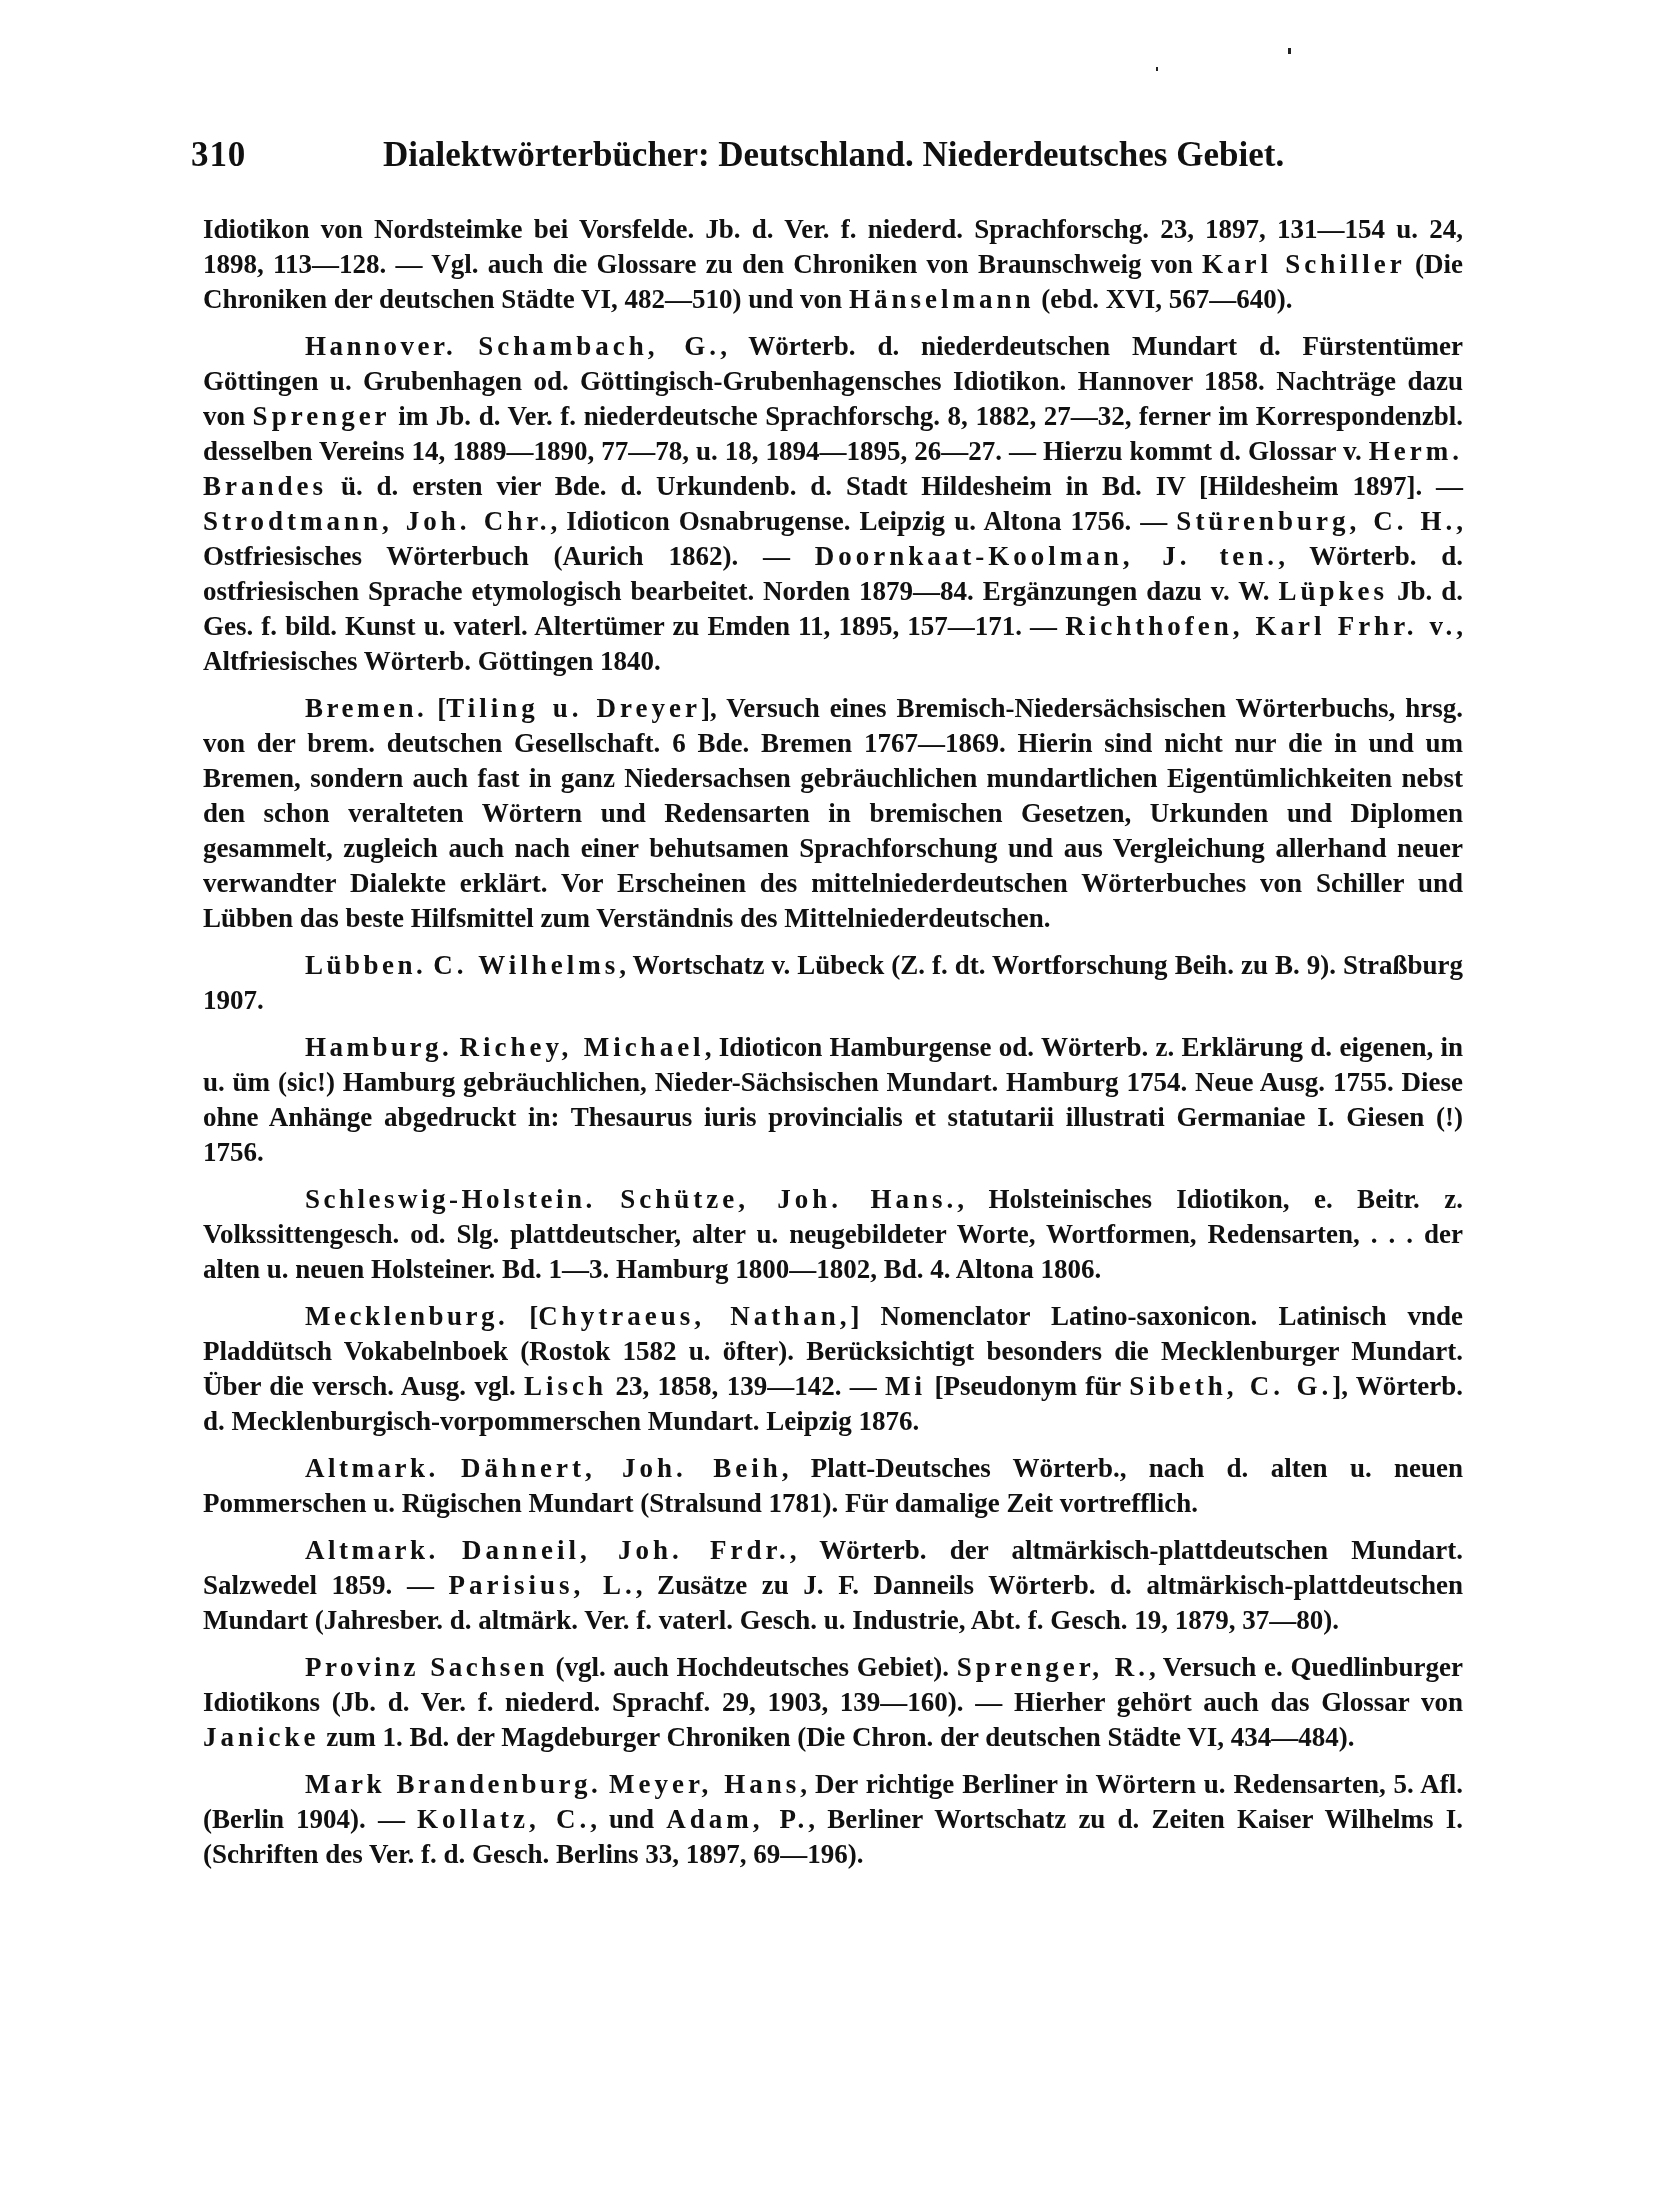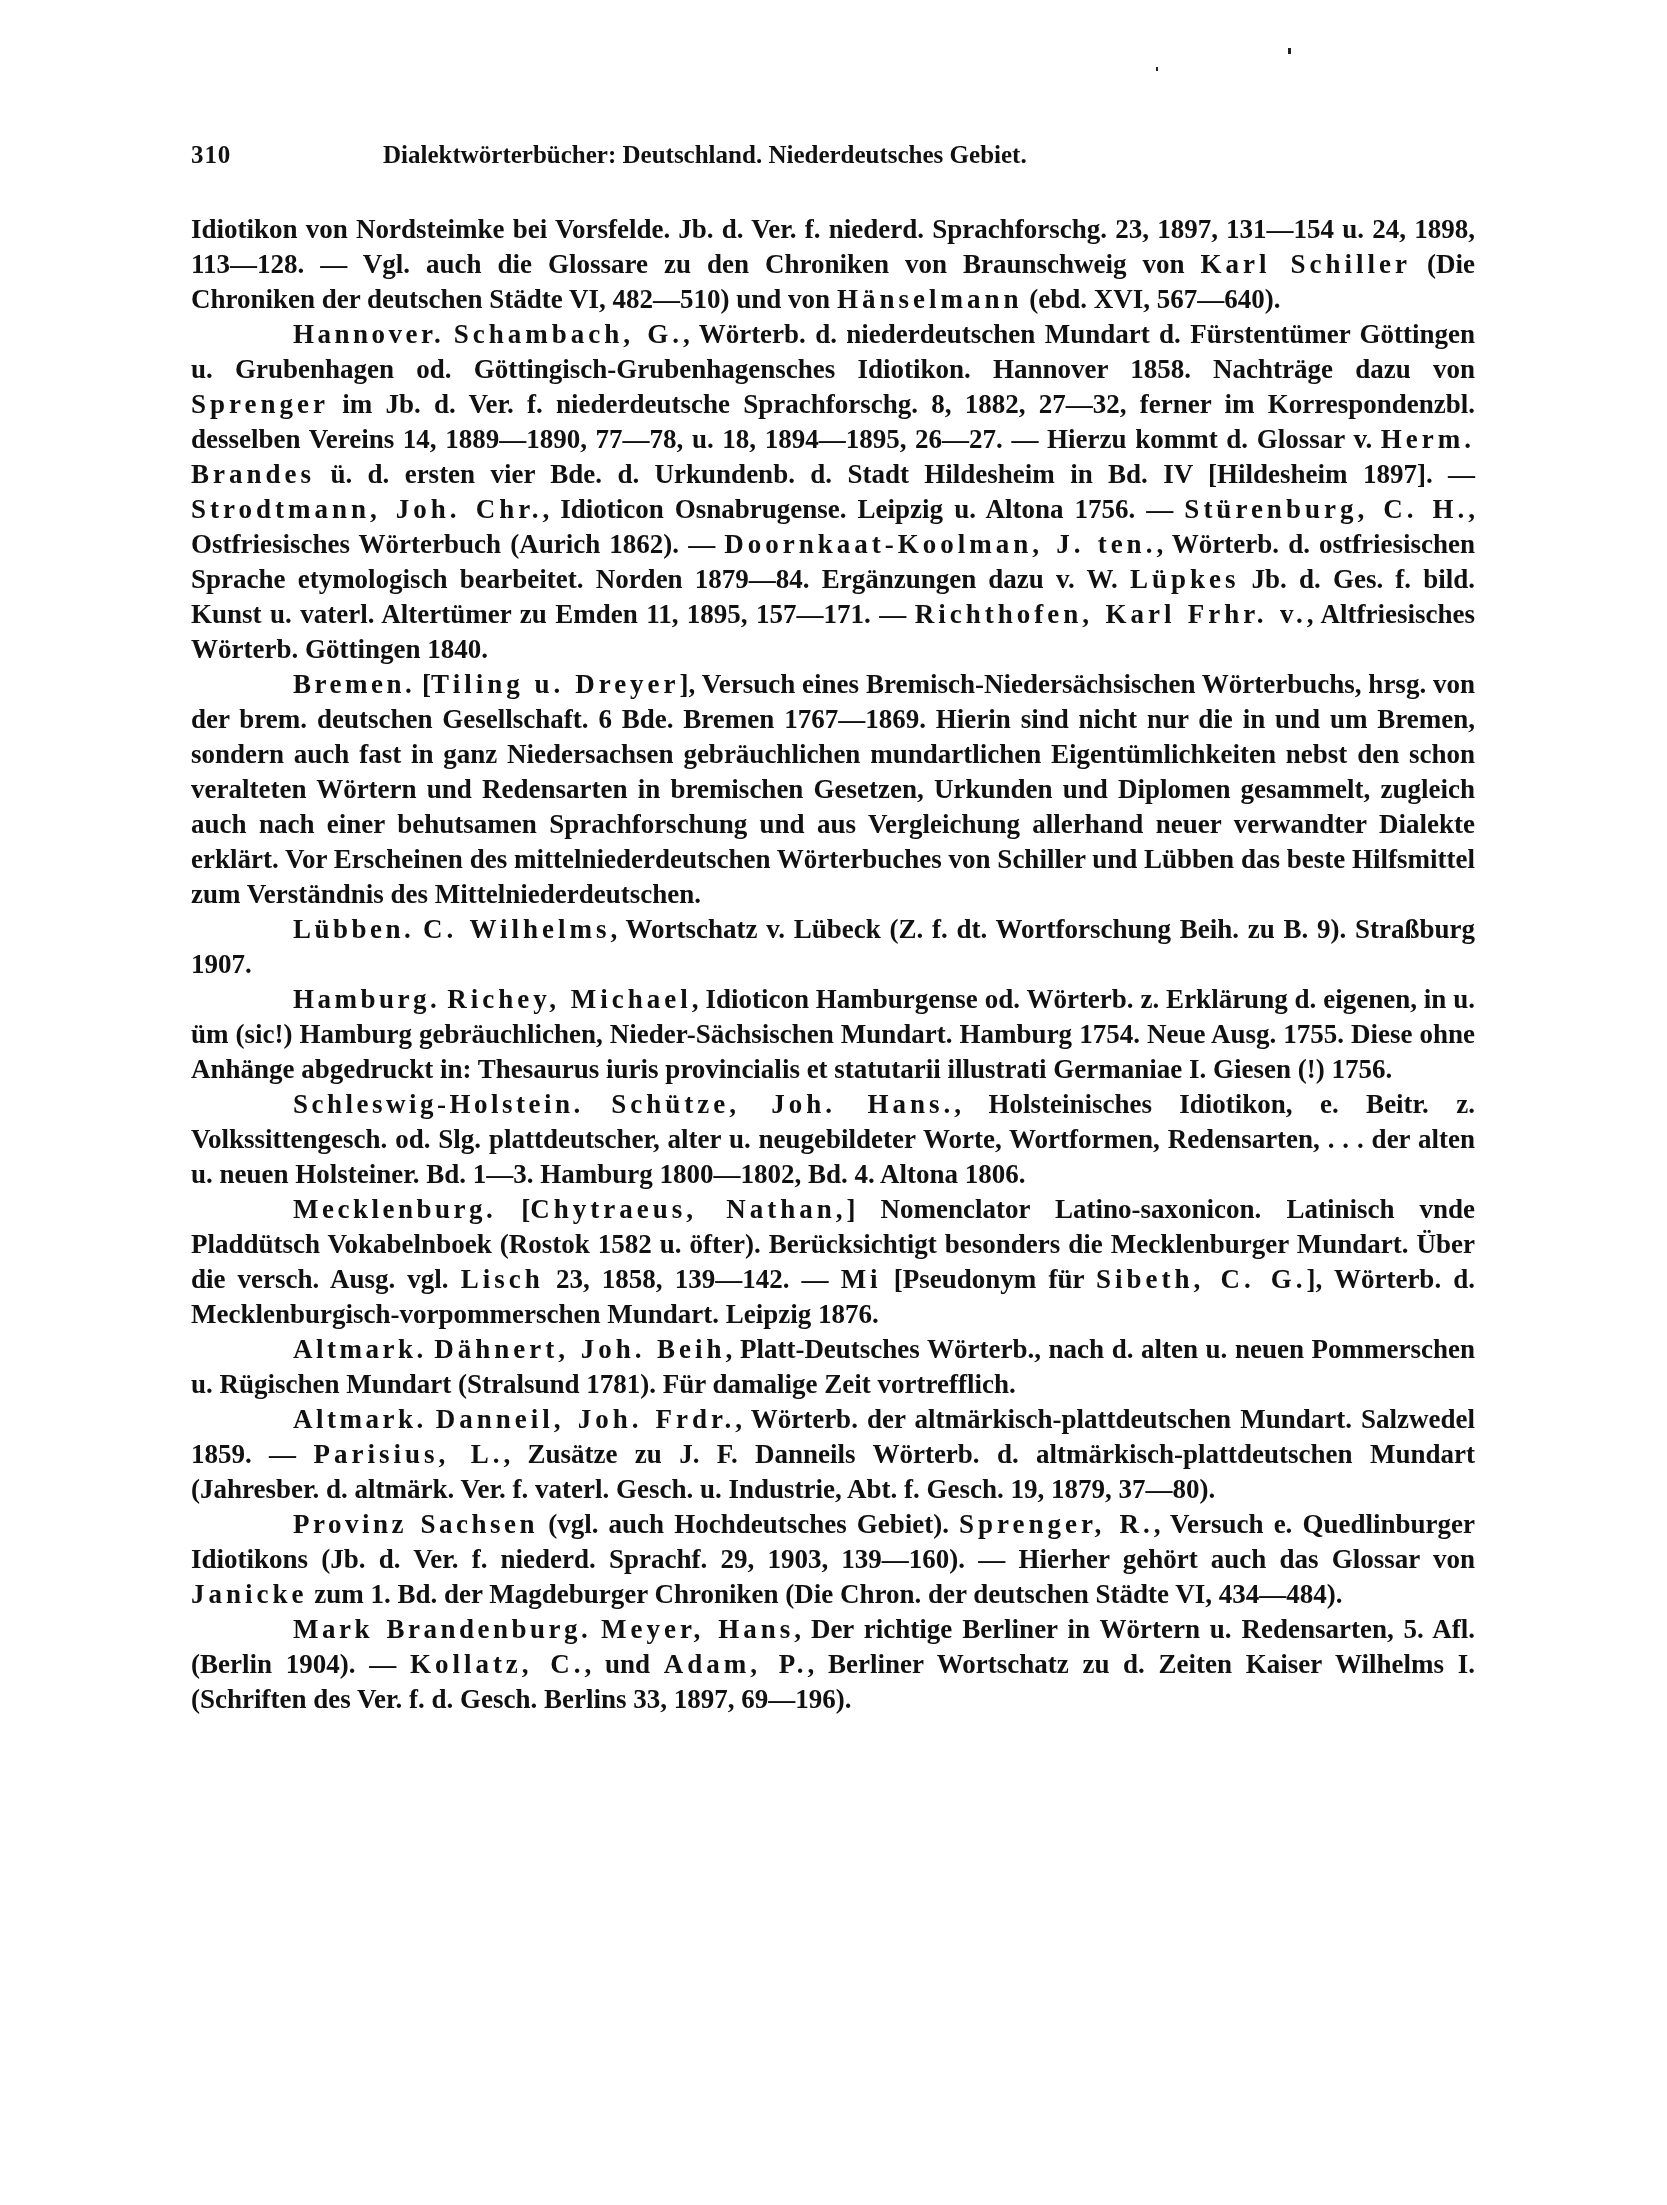--- a/index.html
+++ b/index.html
@@ -1,34 +1,34 @@
 <!DOCTYPE html>
 <html style="font-size:7px"><head>
 <meta charset="utf-8">
 <style>
   html, body { margin: 0; padding: 0; background: #ffffff; }
   body { width: 1667px; height: 2465px; position: relative; overflow: hidden; color: #111; }
   .page { position: absolute; left: 191px; top: 128px; width: 1284px; }
   .running-head {
     position: relative; height: 53px;
     font-family: "Liberation Serif", "DejaVu Serif", serif;
-    font-weight: bold; font-size: 25px; line-height: 53px;
+    font-weight: bold; font-size: 35px; line-height: 53px;
   }
   .page-number { position: absolute; left: 0; top: 0; letter-spacing: 0.9px; }
   .head-title { position: absolute; left: 192px; top: 0; white-space: nowrap; }
   .body {
     margin-top: 31px;
     font-family: "Liberation Serif", "DejaVu Serif", serif;
     font-weight: bold;
     font-size: 27px;
     line-height: 35px;
     text-align: justify;
     hyphens: manual;
   }
-  .entry { margin: 0; }
+  .entry { margin: 12px; }
   .entry.indent { text-indent: 102px; }
   .spaced { letter-spacing: 4px; }
   .region { letter-spacing: 3.5px; }
   .speck { position: absolute; width: 2.6px; height: 6.2px; background: #222; }
 </style>
 </head>
 <body>
 
 <div class="page">
   <div class="running-head">

